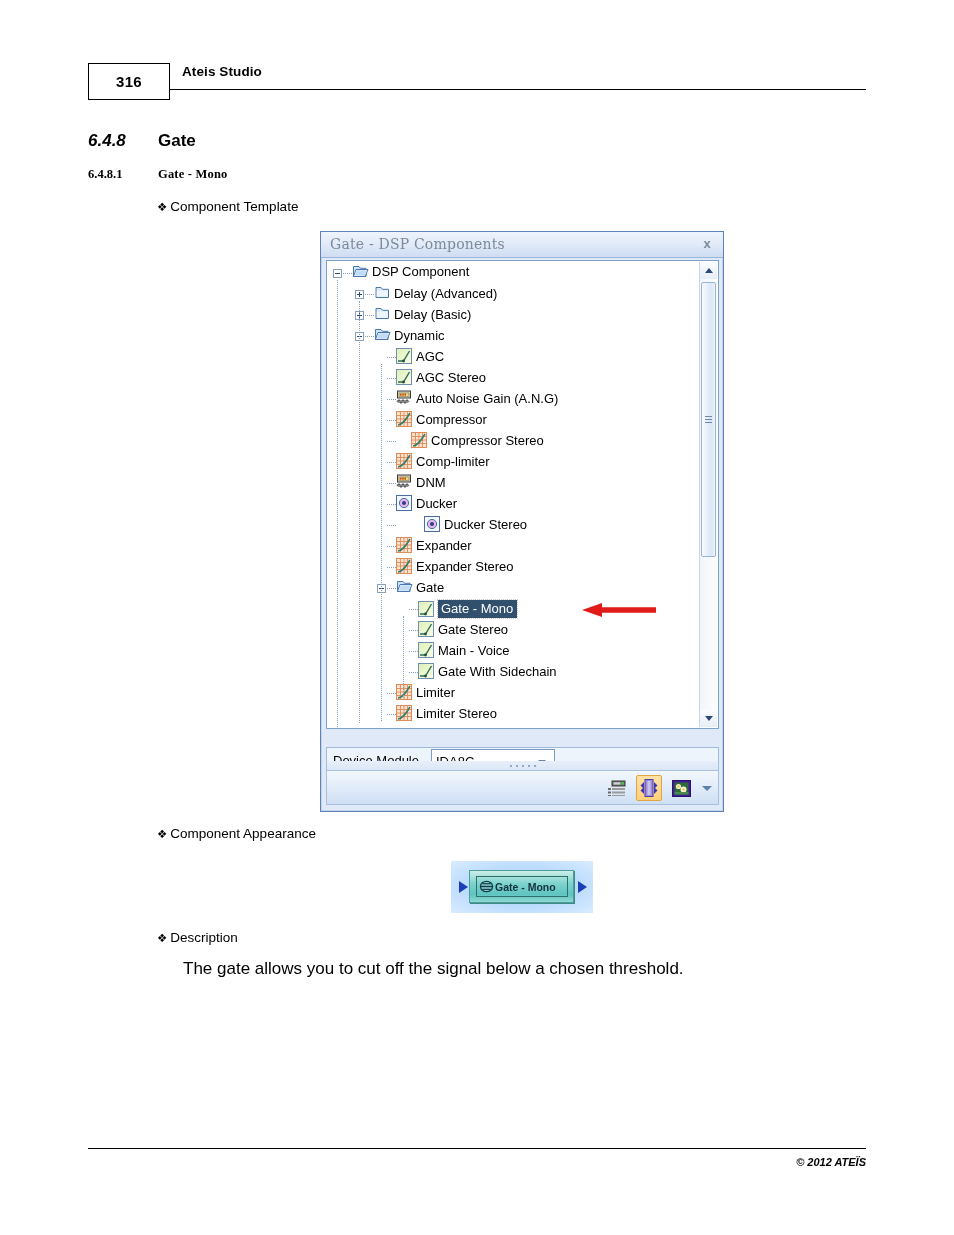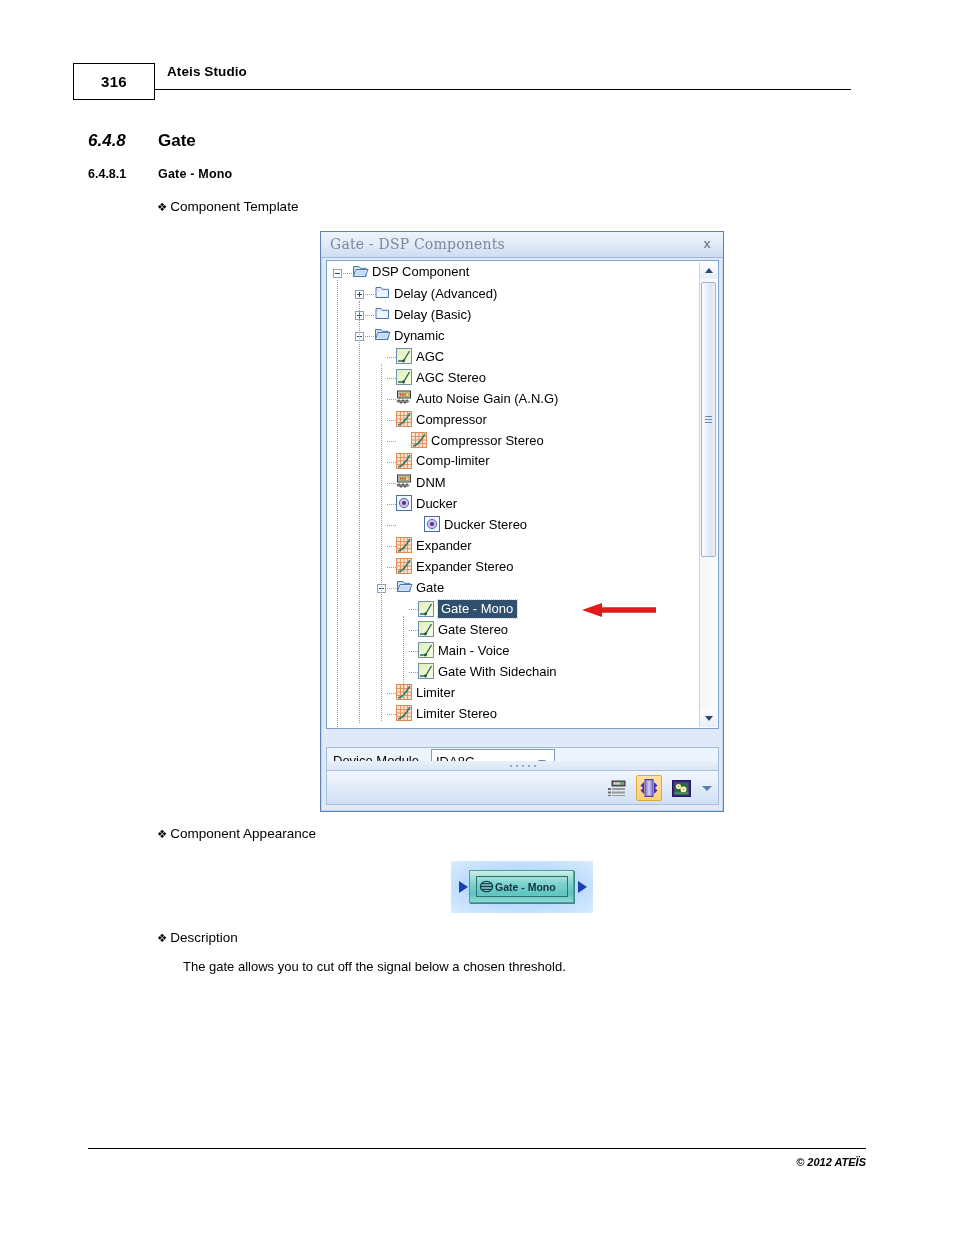--- a/index.html
+++ b/index.html
@@ -12,21 +12,21 @@
     height: 1235px;
     position: relative;
     font-family: "Liberation Sans", sans-serif;
     color: #000000;
     overflow: hidden;
   }
 
   
   .page-header {
     position: absolute;
-    left: 73px;
+    left: 88px;
     top: 63px;
     width: 778px;
     height: 38px;
   }
   .page-number-box {
     position: absolute;
     left: 0;
     top: 0;
     width: 82px;
     height: 37px;
@@ -60,21 +60,21 @@
 
   
   .h-sec {
     position: absolute;
     display: flex;
     align-items: baseline;
   }
   .h1-wrap { left: 88px; top: 131px; }
   .h1-num  { font-size: 17px; font-weight: bold; width: 70px; font-style: italic; }
   .h1-txt  { font-size: 17px; font-weight: bold; }
-  .h2-wrap { left: 88px; top: 167px; }
+  .h2-wrap { left: 88px; top: 167px; font-family: Liberation Serif, serif; }
   .h2-num  { font-size: 12.5px; font-weight: bold; width: 70px; }
   .h2-txt  { font-size: 12.5px; font-weight: bold; letter-spacing: 0.2px; }
 
   
   .bullet-row {
     position: absolute;
     display: flex;
     align-items: baseline;
     font-size: 13.5px;
     white-space: nowrap;
@@ -85,21 +85,21 @@
     line-height: 1;
   }
   .b1 { left: 157px; top: 199px; }
   .b2 { left: 157px; top: 826px; }
   .b3 { left: 157px; top: 930px; }
 
   .desc-text {
     position: absolute;
     left: 183px;
     top: 959px;
-    font-size: 13px;
+    font-size: 17px;
     white-space: nowrap;
   }
 
   
   .footer-rule {
     position: absolute;
     left: 88px;
     top: 1148px;
     width: 778px;
     height: 0;
@@ -640,21 +640,21 @@
                   <line x1="0" y1="10.5" x2="14" y2="10.5"></line>
                 </g>
                 <path d="M1 13 C5 13, 8 9, 13 1" stroke="#2e7f6e" stroke-width="1.5" fill="none"></path>
               </svg>
             </span>
             <span class="lbl">Compressor Stereo</span>
           </span>
         </div>
         <div class="tnode">
           <span class="elbow" style="left: 60px; top: 10px;"></span>
-          <span style="position: absolute; left: 69px; top: 1px; display: flex; align-items: flex-start;">
+          <span style="position: absolute; left: 69px; top: 1px; display: flex; align-items: center;">
             <span class="ic ic-grid">
               <svg width="14" height="14" viewBox="0 0 14 14" style="position: absolute; left: 0px; top: 0px;">
                 <g stroke="#e08a56" stroke-width="0.9">
                   <line x1="3.5" y1="0" x2="3.5" y2="14"></line>
                   <line x1="7" y1="0" x2="7" y2="14"></line>
                   <line x1="10.5" y1="0" x2="10.5" y2="14"></line>
                   <line x1="0" y1="3.5" x2="14" y2="3.5"></line>
                   <line x1="0" y1="7" x2="14" y2="7"></line>
                   <line x1="0" y1="10.5" x2="14" y2="10.5"></line>
                 </g>

